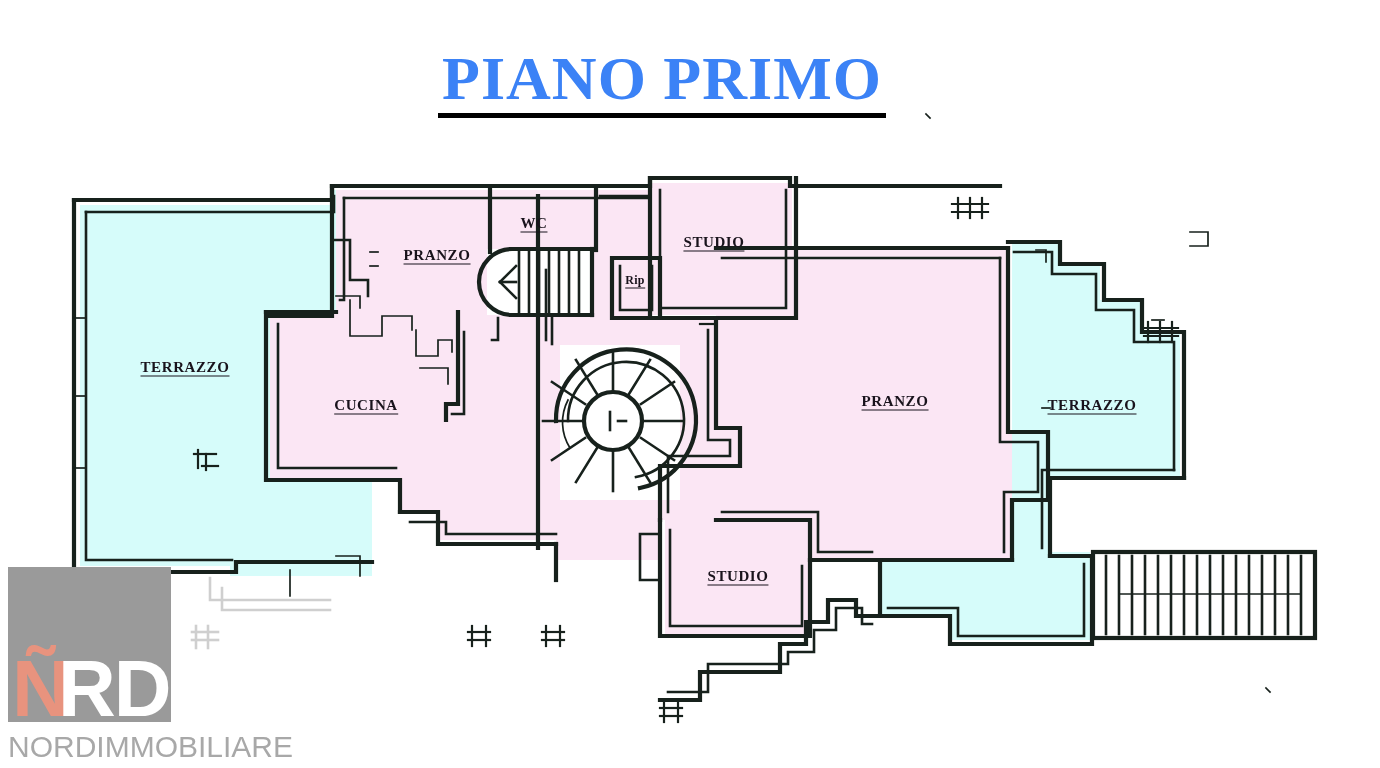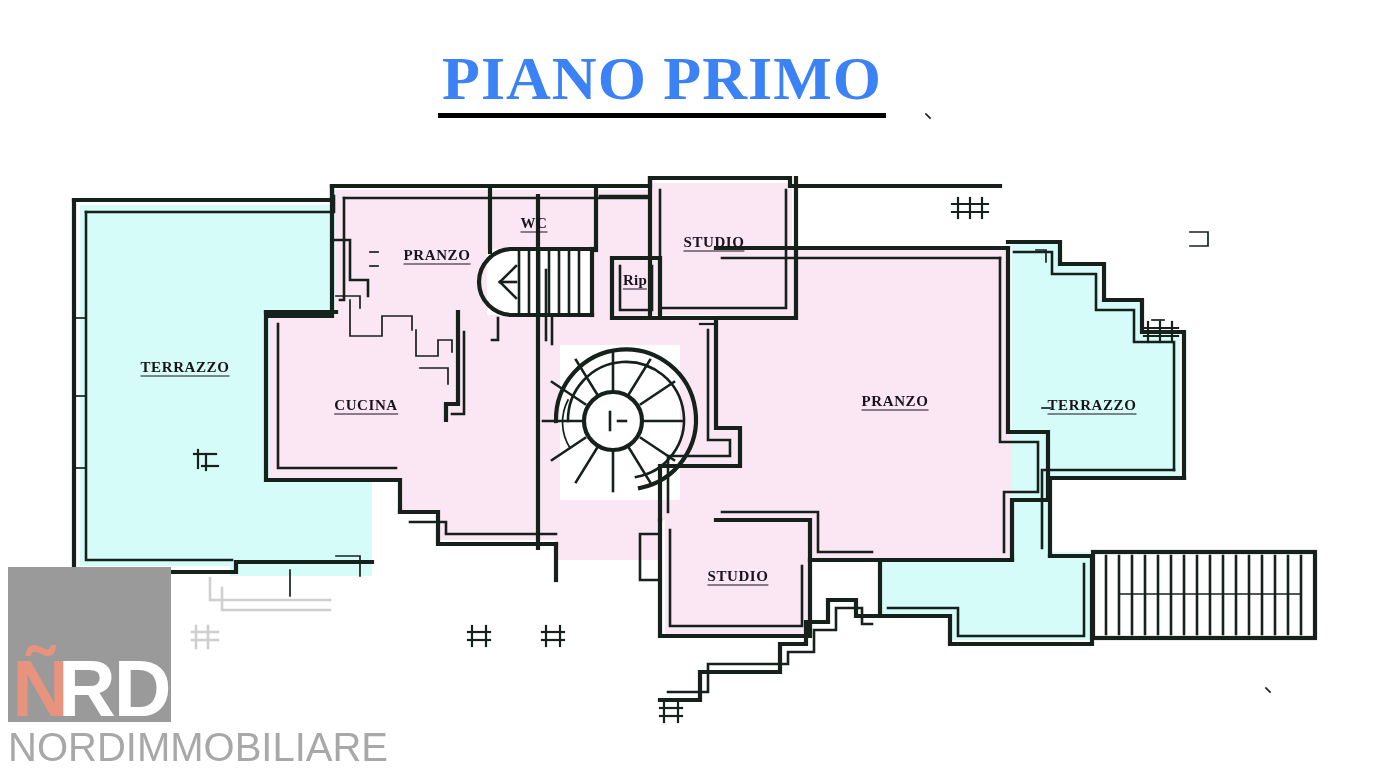--- a/index.html
+++ b/index.html
@@ -54,21 +54,21 @@
     font-weight: bold;
     color: #19131c;
     white-space: nowrap;
     transform: translate(-50%, -50%);
   }
   .room-label span {
     border-bottom: 1.6px solid #19131c;
     padding-bottom: 1px;
   }
   .rl-lg { font-size: 15px; letter-spacing: 0.6px; }
-  .rl-sm { font-size: 15px; letter-spacing: 0.3px; }
+  .rl-sm { font-size: 12px; letter-spacing: 0.3px; }
 
   
   #logo-watermark {
     position: absolute;
     left: 6px;
     top: 567px;
     width: 330px;
     height: 200px;
   }
   #logo-square {
@@ -101,21 +101,21 @@
     color: #ffffff;
     letter-spacing: -2px;
     text-align: right;
   }
   #logo-wordmark {
     position: absolute;
     left: 2px;
     top: 161px;
     font-family: "Liberation Sans", sans-serif;
     font-weight: normal;
-    font-size: 40px;
+    font-size: 30px;
     line-height: 38px;
     color: #a8a8a8;
     letter-spacing: 0px;
   }
 </style>
 </head>
 <body>
 
 <div id="floorplan-canvas">
 <svg width="1380" height="768" viewBox="0 0 1380 768" xmlns="http://www.w3.org/2000/svg">

